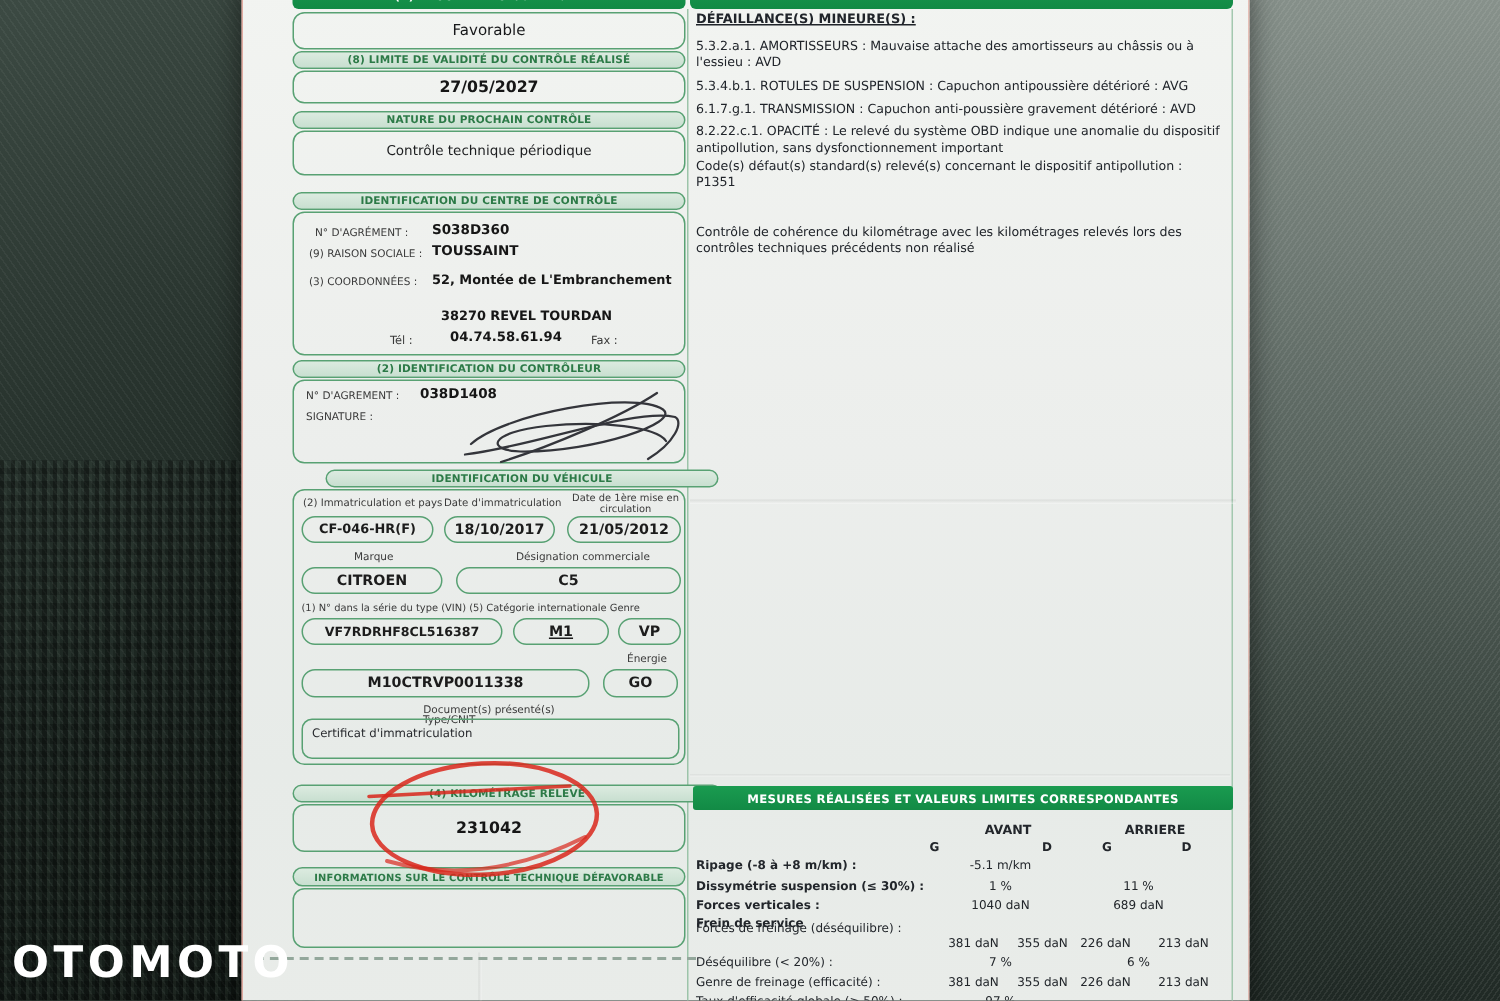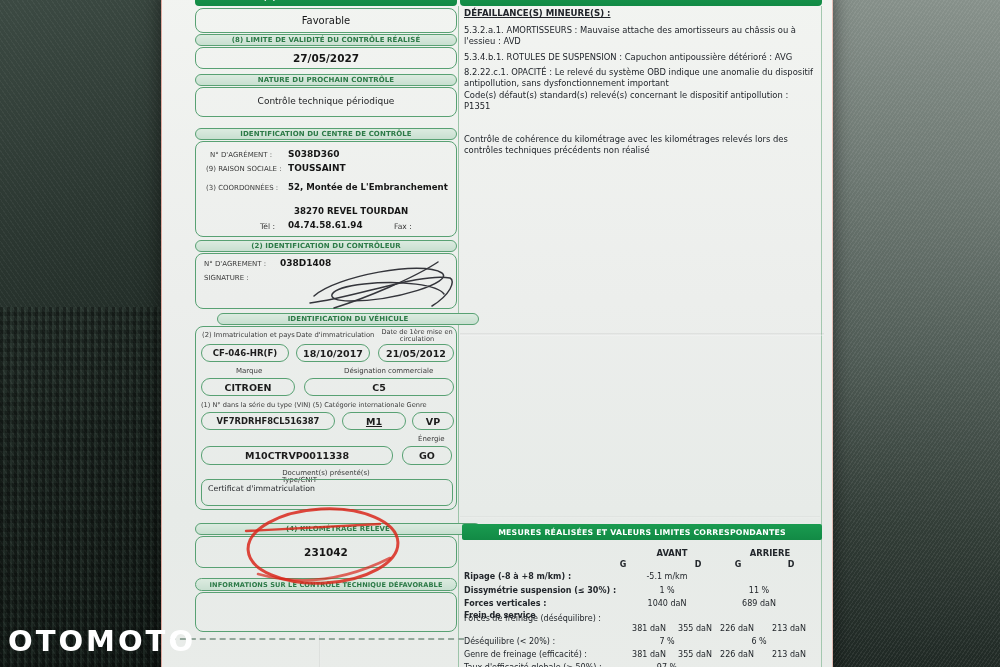--- a/index.html
+++ b/index.html
@@ -104,21 +104,21 @@
   </div>
   <div class="abs gbox" style="left:33px;top:155px;width:262px;height:96px;">
     <span class="abs lbl" style="left:14px;top:9px;">N° D'AGRÉMENT :</span>
     <span class="abs val" style="left:92px;top:7px;font-size:9px;">S038D360</span>
     <span class="abs lbl" style="left:10px;top:23px;">(9) RAISON SOCIALE :</span>
     <span class="abs val" style="left:92px;top:21px;font-size:9px;">TOUSSAINT</span>
     <span class="abs lbl" style="left:10px;top:42px;">(3) COORDONNÉES :</span>
     <span class="abs val" style="left:92px;top:40px;font-size:8.6px;">52, Montée de L'Embranchement</span>
     <span class="abs val" style="left:98px;top:64px;font-size:8.6px;">38270 REVEL TOURDAN</span>
     <span class="abs lbl" style="left:64px;top:80px;font-size:7.6px;">Tél :</span>
-    <span class="abs val" style="left:92px;top:78px;font-size:8.8px;text-align:right;">04.74.58.61.94</span>
+    <span class="abs val" style="left:104px;top:78px;font-size:8.8px;text-align:right;">04.74.58.61.94</span>
     <span class="abs lbl" style="left:198px;top:80px;font-size:7.6px;">Fax :</span>
   </div>
 
   <div class="abs hdr" style="left:33px;top:254px;width:262px;height:12px;">(2) IDENTIFICATION DU CONTRÔLEUR</div>
   <div class="abs gbox" style="left:33px;top:267px;width:262px;height:56px;">
     <span class="abs lbl" style="left:8px;top:6px;">N° D'AGREMENT :</span>
     <span class="abs val" style="left:84px;top:4px;font-size:9px;">038D1408</span>
     <span class="abs lbl" style="left:8px;top:20px;">SIGNATURE :</span>
     <svg class="abs" style="left:108px;top:4px;" width="152" height="52" viewBox="0 0 152 52">
       <g fill="none" stroke="#34353b" stroke-width="1.5" stroke-linecap="round">
@@ -166,20 +166,21 @@
 
   <div class="abs hdr" style="left:33px;top:592px;width:262px;height:13px;font-size:6.6px;">INFORMATIONS SUR LE CONTRÔLE TECHNIQUE DÉFAVORABLE</div>
   <div class="abs gbox" style="left:33px;top:606px;width:262px;height:40px;"></div>
 
   <div class="abs" style="left:8px;top:652px;width:294px;border-top:2px dashed #93a79b;"></div>
 
   <div class="abs defects" style="left:302px;top:22px;width:352px;">
     <div class="title">DÉFAILLANCE(S) MINEURE(S) :</div>
     <p>5.3.2.a.1. AMORTISSEURS : Mauvaise attache des amortisseurs au châssis ou à l'essieu  : AVD</p>
     <p>5.3.4.b.1. ROTULES DE SUSPENSION : Capuchon antipoussière détérioré  : AVG</p>
+    <p>6.1.7.g.1. TRANSMISSION : Capuchon anti-poussière gravement détérioré  : AVD</p>
     <p style="margin-bottom:1px;">8.2.22.c.1. OPACITÉ : Le relevé du système OBD indique une anomalie du dispositif antipollution, sans dysfonctionnement important</p>
     <p>Code(s) défaut(s) standard(s) relevé(s) concernant le dispositif antipollution : P1351</p>
     <p class="note">Contrôle de cohérence du kilométrage avec les kilométrages relevés lors des contrôles techniques précédents non réalisé</p>
   </div>
 
   <div class="abs mes-bar" style="left:300px;top:538px;width:360px;height:16px;">MESURES RÉALISÉES ET VALEURS LIMITES CORRESPONDANTES</div>
 
   <div class="abs mtable">
     <span class="cell b" style="left:167px;top:6px;width:90px;font-size:8.4px;">AVANT</span>
     <span class="cell b" style="left:265px;top:6px;width:90px;font-size:8.4px;">ARRIERE</span>

